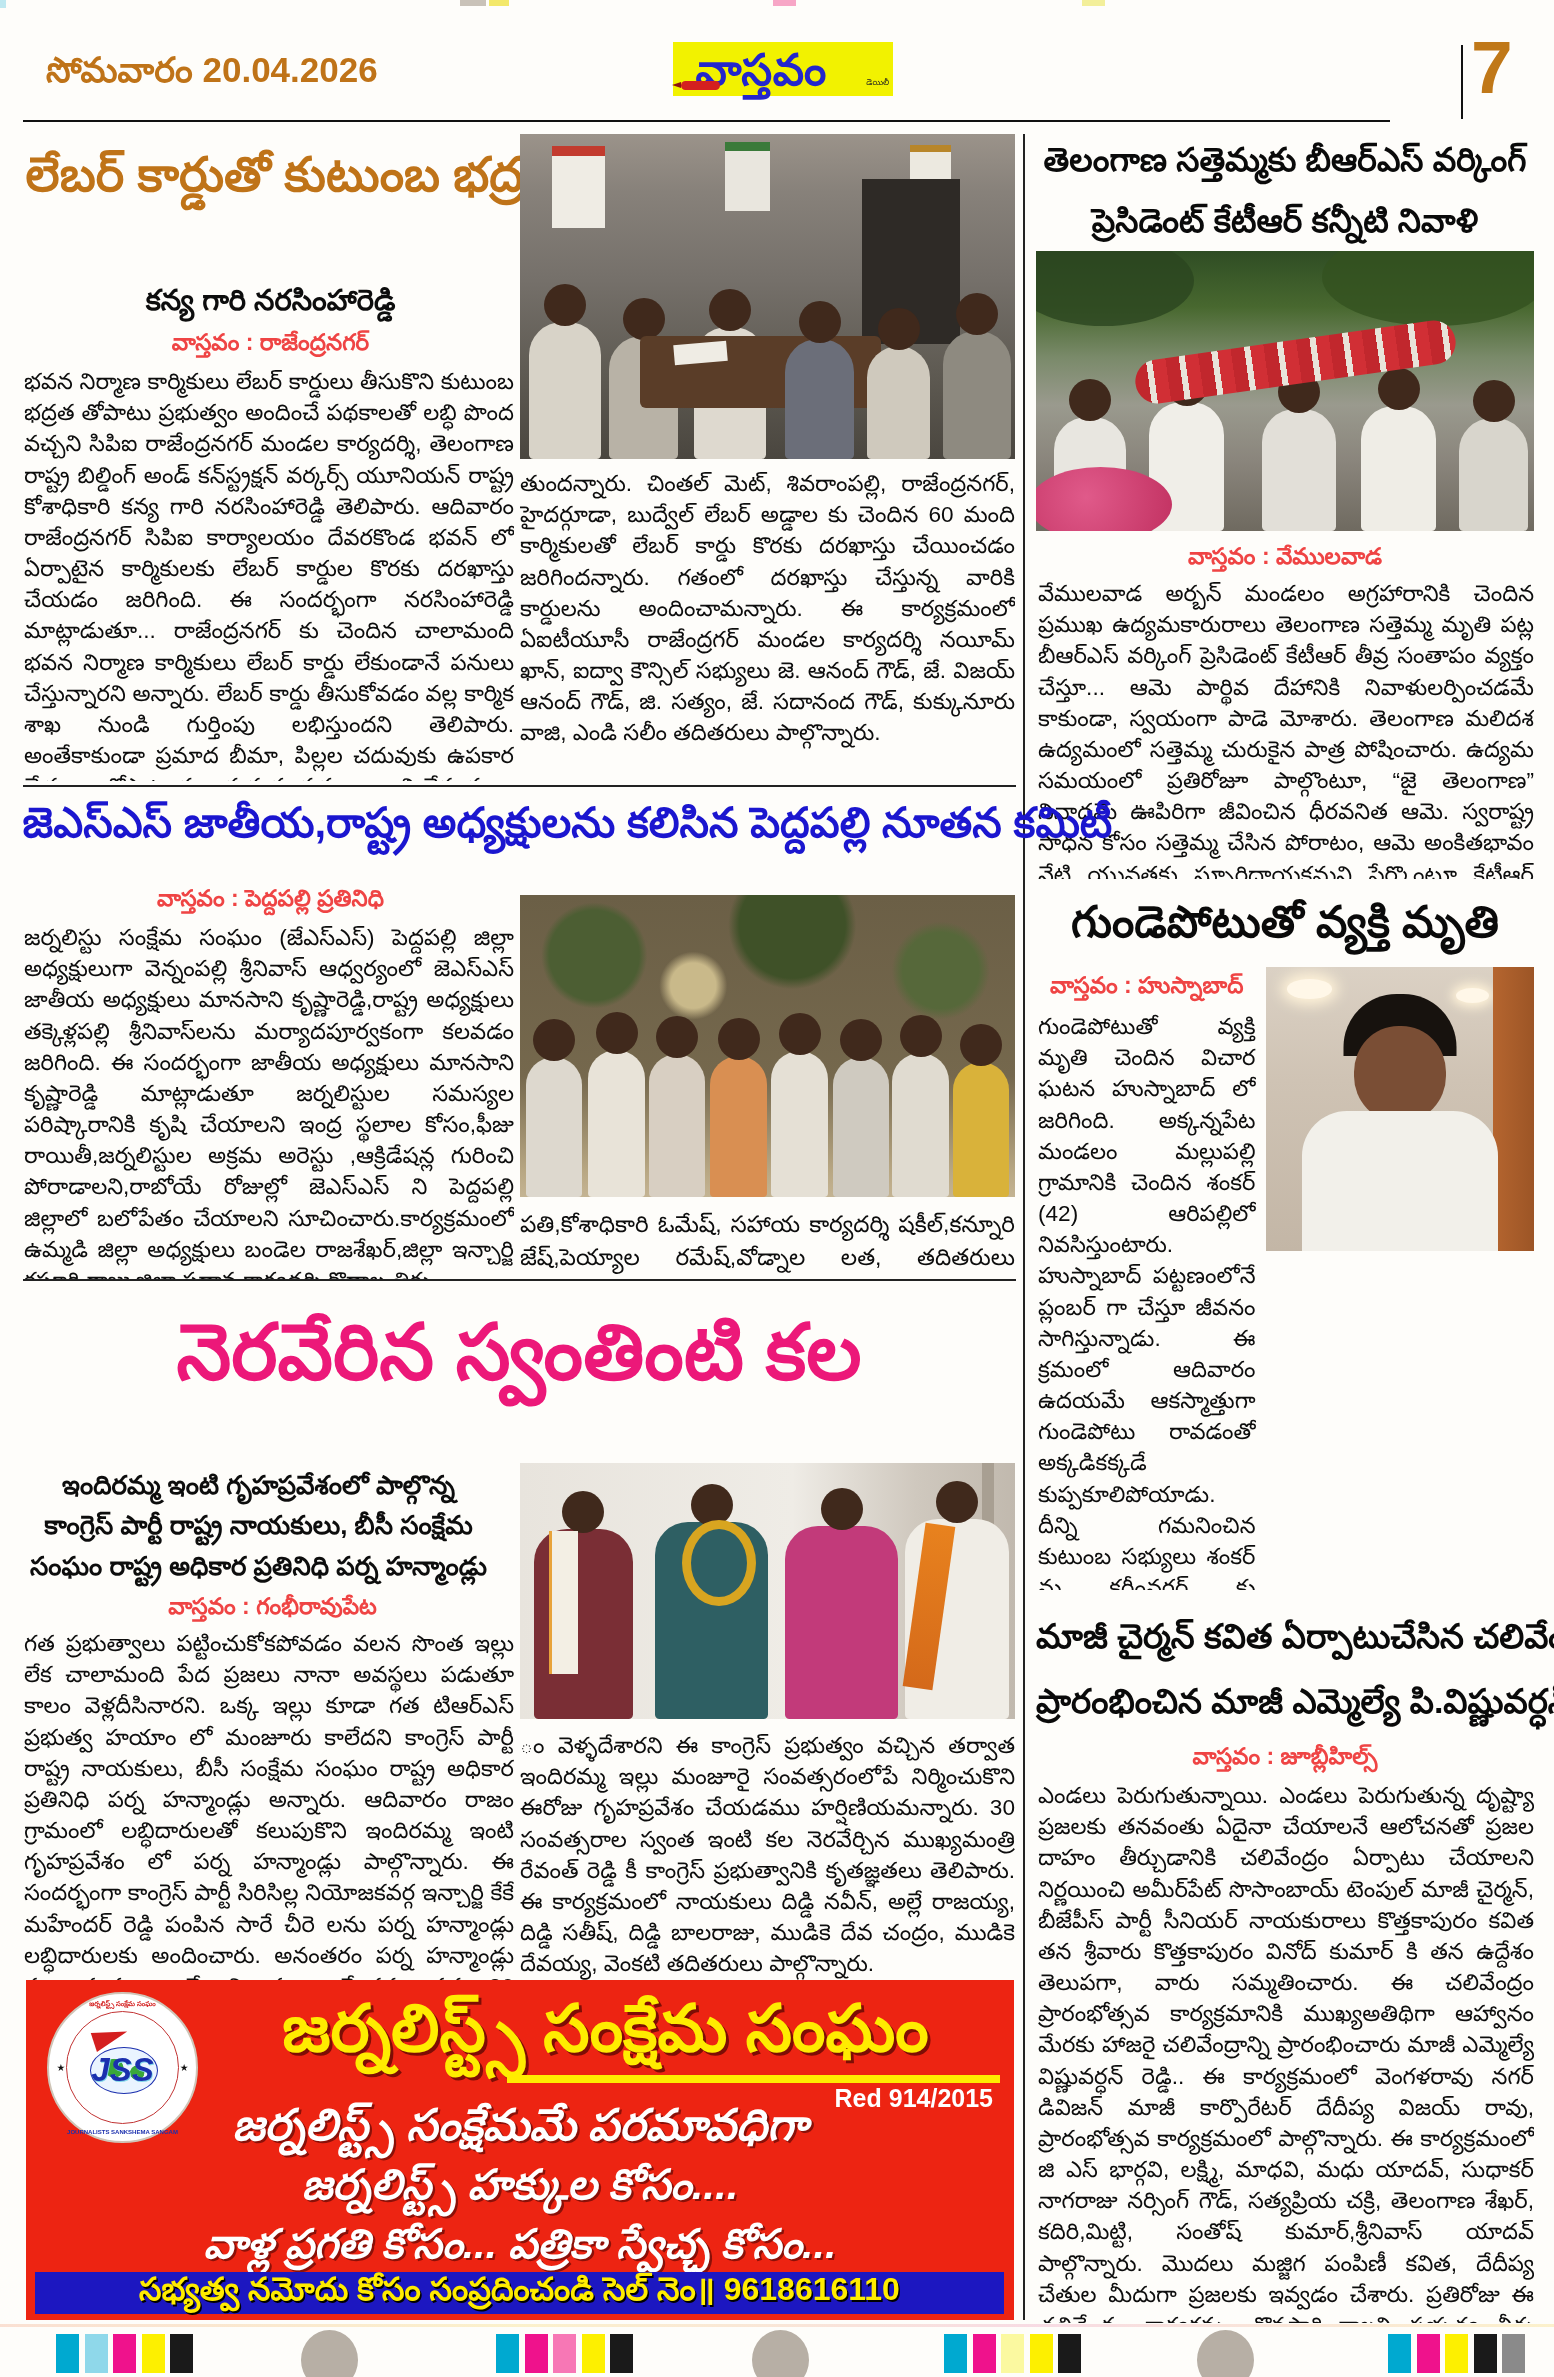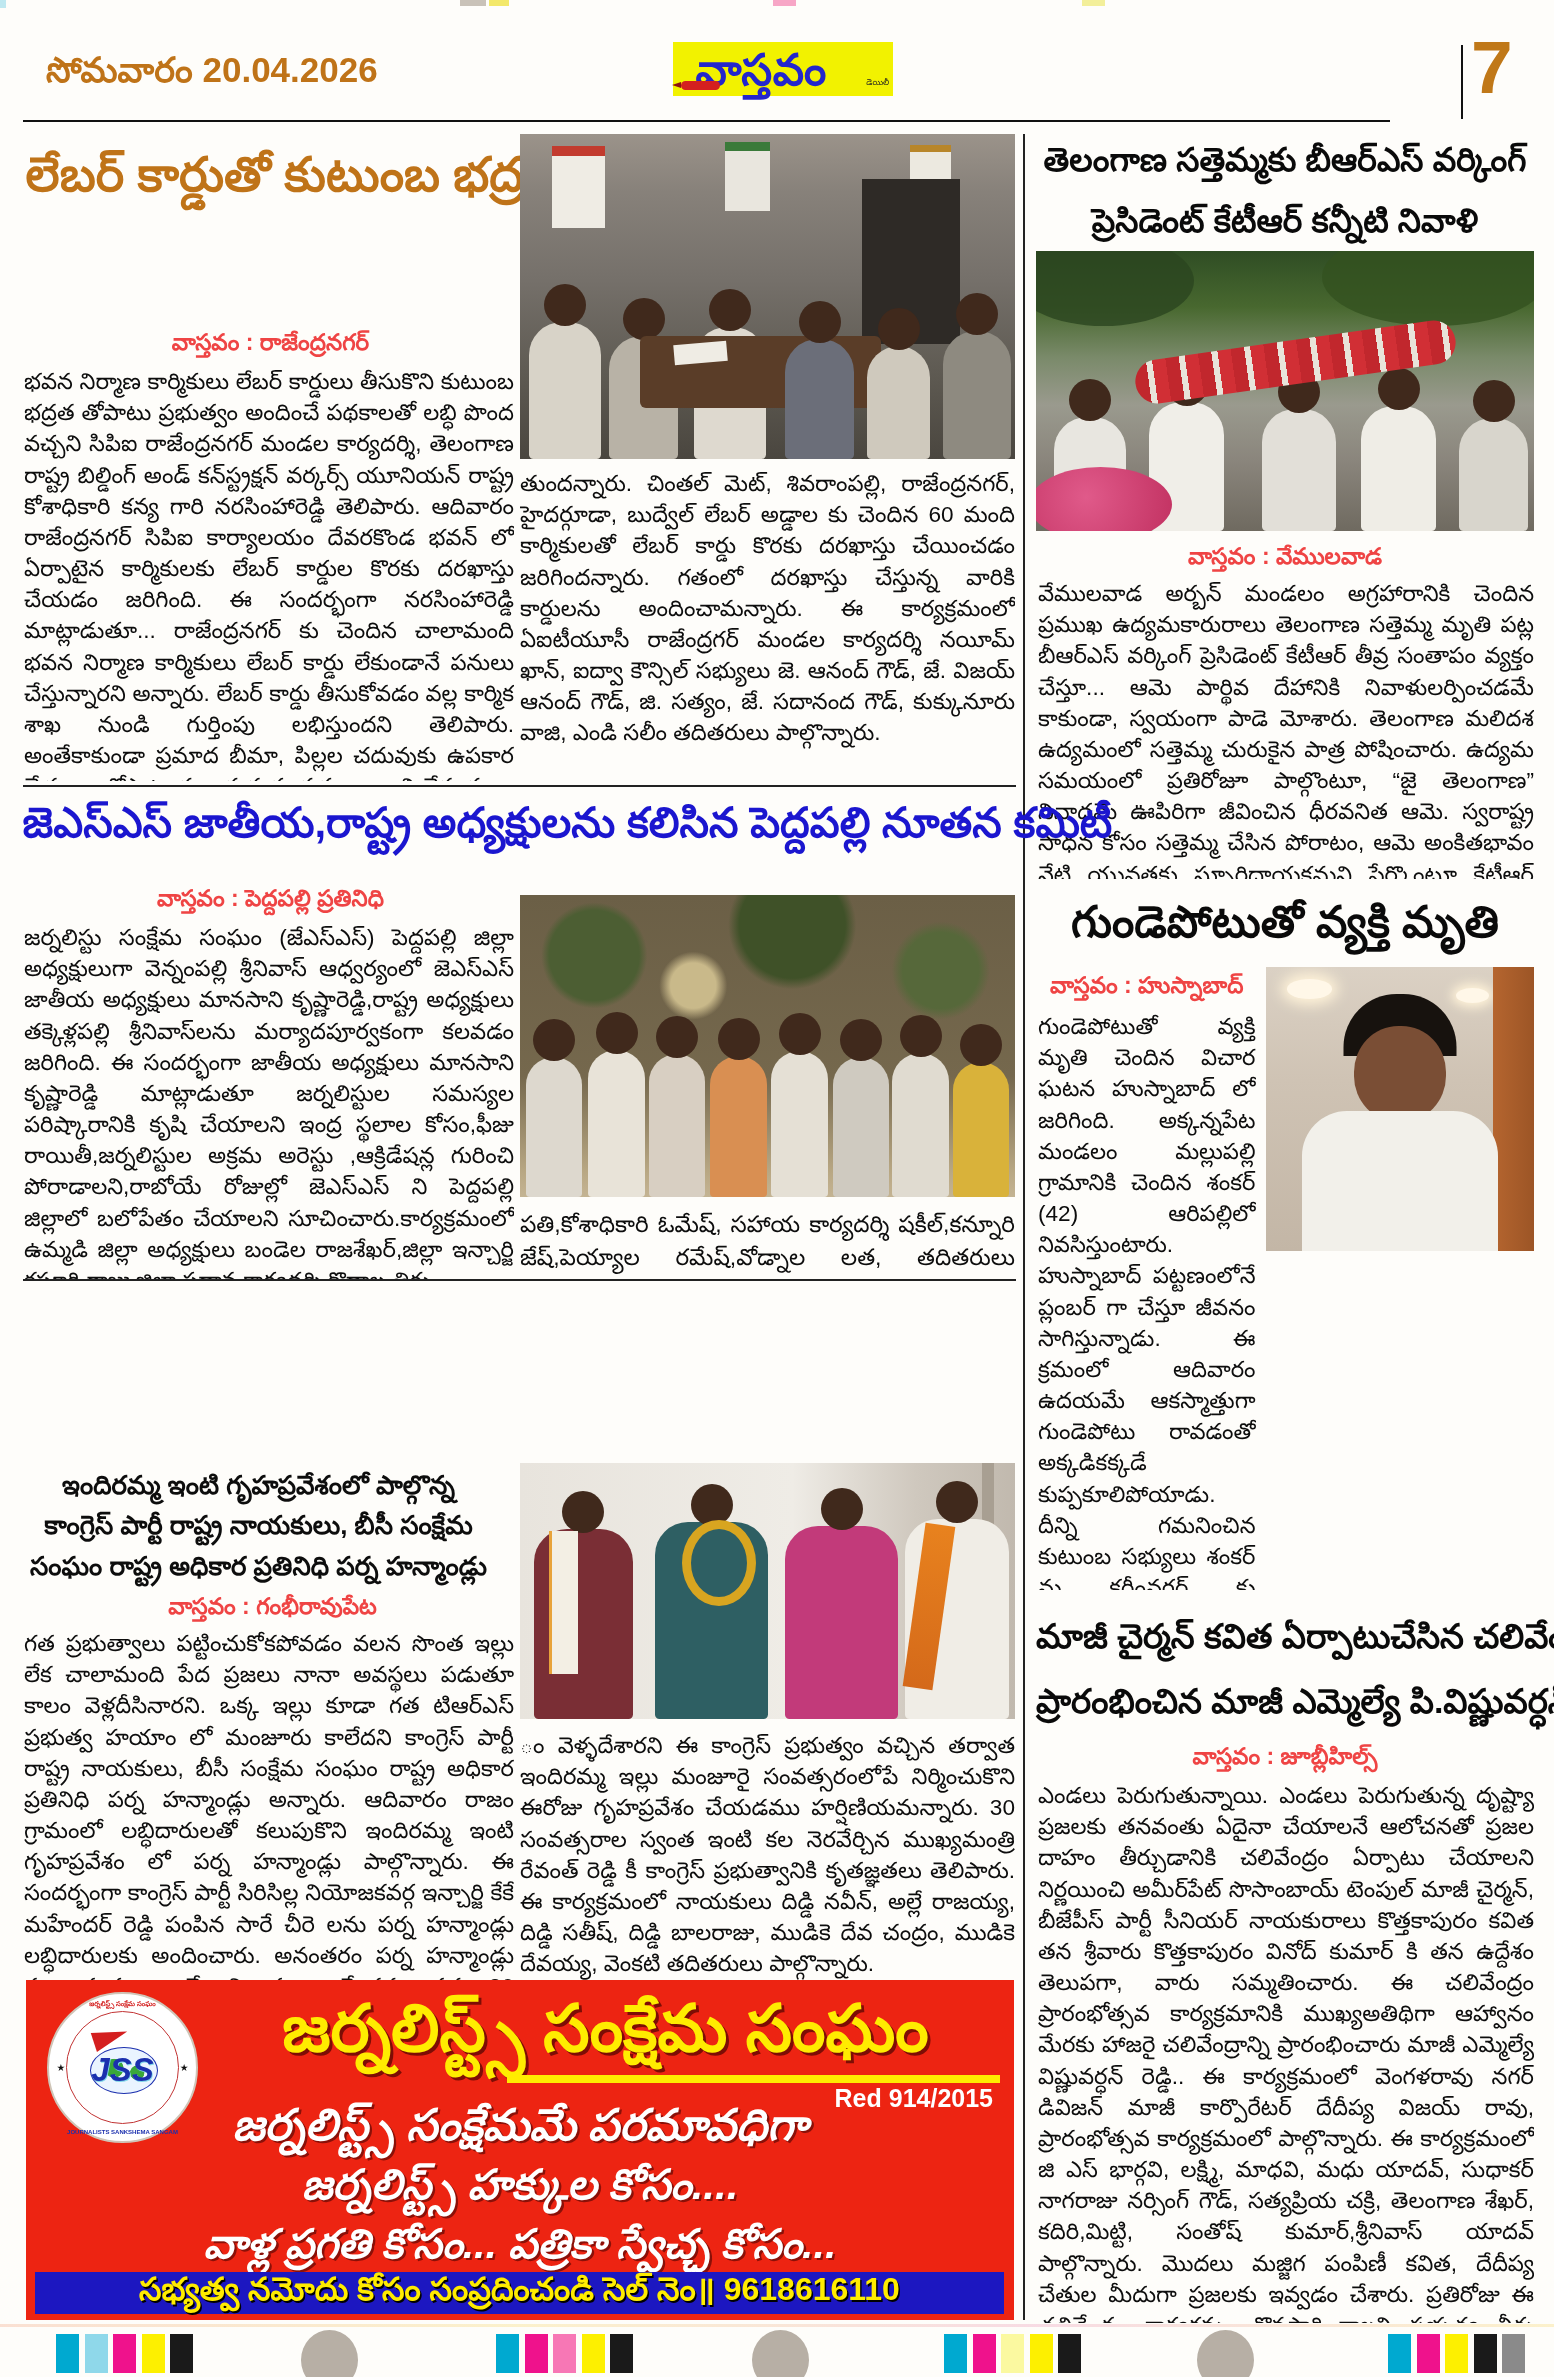--- a/index.html
+++ b/index.html
@@ -90,20 +90,21 @@
     <span class="logo-text">వాస్తవం</span>
     <span class="logo-pen"></span>
     <span class="logo-tag">డెయిలీ</span>
   </div>
   <div class="abs pageno-line"></div>
   <div class="abs pageno">7</div>
   <div class="abs header-rule"></div>
   <div class="abs col-divider"></div>
 
   <div class="abs headline-orange" style="left:25.6px;top:147px;width:489px;">లేబర్ కార్డుతో కుటుంబ భద్రత</div>
+  <div class="abs subhead" style="left:45px;top:284px;width:451px;font-size:29px;">కన్య గారి నరసింహారెడ్డి</div>
   <div class="abs byline" style="left:45px;top:329px;width:451px;">వాస్తవం : రాజేంద్రనగర్</div>
   <div class="abs body-t" style="left:24px;top:366px;width:490px;height:415px;">భవన నిర్మాణ కార్మికులు లేబర్ కార్డులు తీసుకొని కుటుంబ భద్రత తోపాటు ప్రభుత్వం అందించే పథకాలతో లబ్ధి పొంద వచ్చని సిపిఐ రాజేంద్రనగర్ మండల కార్యదర్శి, తెలంగాణ రాష్ట్ర బిల్డింగ్ అండ్ కన్‌స్ట్రక్షన్ వర్కర్స్ యూనియన్ రాష్ట్ర కోశాధికారి కన్య గారి నరసింహారెడ్డి తెలిపారు. ఆదివారం రాజేంద్రనగర్ సిపిఐ కార్యాలయం దేవరకొండ భవన్ లో ఏర్పాటైన కార్మికులకు లేబర్ కార్డుల కొరకు దరఖాస్తు చేయడం జరిగింది. ఈ సందర్భంగా నరసింహారెడ్డి మాట్లాడుతూ... రాజేంద్రనగర్ కు చెందిన చాలామంది భవన నిర్మాణ కార్మికులు లేబర్ కార్డు లేకుండానే పనులు చేస్తున్నారని అన్నారు. లేబర్ కార్డు తీసుకోవడం వల్ల కార్మిక శాఖ నుండి గుర్తింపు లభిస్తుందని తెలిపారు. అంతేకాకుండా ప్రమాద బీమా, పిల్లల చదువుకు ఉపకార వేతనాల తోపాటు పలు ప్రభుత్వ పథకాలు లభ్ది చేకూరు</div>
 
   <div class="abs photo p1" style="left:520px;top:134px;width:495px;height:325px;">
     <div style="position:absolute;left:32px;top:12px;width:53px;height:72px;background:#efece4;border-top:10.5px solid #c23b2e;"></div>
     <div style="position:absolute;left:205px;top:7.5px;width:45px;height:60px;background:#e9e6de;border-top:9px solid #3a7a3a;"></div>
     <div style="position:absolute;left:390px;top:10.5px;width:41px;height:56px;background:#ece9e0;border-top:7.5px solid #b8862a;"></div>
     <div style="position:absolute;left:342px;top:45px;width:98px;height:165px;background:#2e2a26;"></div>
     <div class="pf" style="left:9px;width:72px;height:137px;background:#d8d3c8;"></div>
     <div class="pf" style="left:89px;width:69px;height:123px;background:#b8b2a6;"></div>
@@ -163,20 +164,21 @@
     <div class="pf" style="left:129px;width:56px;height:143px;background:#d8cfc2;"></div>
     <div class="pf" style="left:190px;width:57px;height:141px;background:#d98f52;"></div>
     <div class="pf" style="left:251px;width:57px;height:146px;background:#e5e0d5;"></div>
     <div class="pf" style="left:313px;width:56px;height:140px;background:#cfcac0;"></div>
     <div class="pf" style="left:372px;width:57px;height:144px;background:#e0dbd0;"></div>
     <div class="pf" style="left:433px;width:56px;height:135px;background:#d9b23a;"></div>
   </div>
   <div class="abs caption" style="left:520px;top:1208px;width:495px;height:71px;">పతి,కోశాధికారి ఓమేష్, సహాయ కార్యదర్శి షకీల్,కన్నూరి జేష్,పెయ్యాల రమేష్,వోడ్నాల లత, తదితరులు పాల్గొన్నారు.</div>
 
   <div class="abs hrule" style="left:22.6px;top:1279px;width:993px;height:2.3px;"></div>
+  <div class="abs headline-magenta" style="left:22.6px;top:1307px;width:993px;">నెరవేరిన స్వంతింటి కల</div>
   <div class="abs subhead" style="left:27px;top:1465px;width:463px;font-size:26px;line-height:1.55;">ఇందిరమ్మ ఇంటి గృహప్రవేశంలో పాల్గొన్న కాంగ్రెస్ పార్టీ రాష్ట్ర నాయకులు, బీసీ సంక్షేమ సంఘం రాష్ట్ర అధికార ప్రతినిధి పర్న హన్మాండ్లు</div>
   <div class="abs byline" style="left:41px;top:1593px;width:463px;">వాస్తవం : గంభీరావుపేట</div>
   <div class="abs body-t" style="left:24px;top:1628px;width:490px;height:352px;">గత ప్రభుత్వాలు పట్టించుకోకపోవడం వలన సొంత ఇల్లు లేక చాలామంది పేద ప్రజలు నానా అవస్థలు పడుతూ కాలం వెళ్లదీసినారని. ఒక్క ఇల్లు కూడా గత టిఆర్ఎస్ ప్రభుత్వ హయాం లో మంజూరు కాలేదని కాంగ్రెస్ పార్టీ రాష్ట్ర నాయకులు, బీసీ సంక్షేమ సంఘం రాష్ట్ర అధికార ప్రతినిధి పర్న హన్మాండ్లు అన్నారు. ఆదివారం రాజం గ్రామంలో లబ్ధిదారులతో కలుపుకొని ఇందిరమ్మ ఇంటి గృహప్రవేశం లో పర్న హన్మాండ్లు పాల్గొన్నారు. ఈ సందర్భంగా కాంగ్రెస్ పార్టీ సిరిసిల్ల నియోజకవర్గ ఇన్చార్జి కేకే మహేందర్ రెడ్డి పంపిన సారే చీరె లను పర్న హన్మాండ్లు లబ్ధిదారులకు అందించారు. అనంతరం పర్న హన్మాండ్లు మాట్లాడుతూ కాలే విజయ రాజేందర్లు గత 30 సంవత్సరాలుగా అద్దె ఇంట్లో ఉంటు కాల</div>
   <div class="abs photo p5" style="left:520px;top:1463px;width:495px;height:256px;">
     <div style="position:absolute;right:21px;top:0;width:12px;height:100%;background:#a89f92;"></div>
     <div class="pf" style="left:13.5px;width:99px;height:190px;background:#7a2e35;"></div>
     <div style="position:absolute;left:29px;bottom:45px;width:25.6px;height:143px;background:#f3efe4;border-left:3px solid #e8a33a;"></div>
     <div class="pf" style="left:135px;width:113px;height:197px;background:#2e5f63;"></div>
     <div style="position:absolute;left:162px;bottom:113px;width:56px;height:68px;border-radius:50%;border:9px solid #d8a520;background:transparent;"></div>
     <div class="pf" style="left:265px;width:113px;height:193px;background:#c23a7a;"></div>

